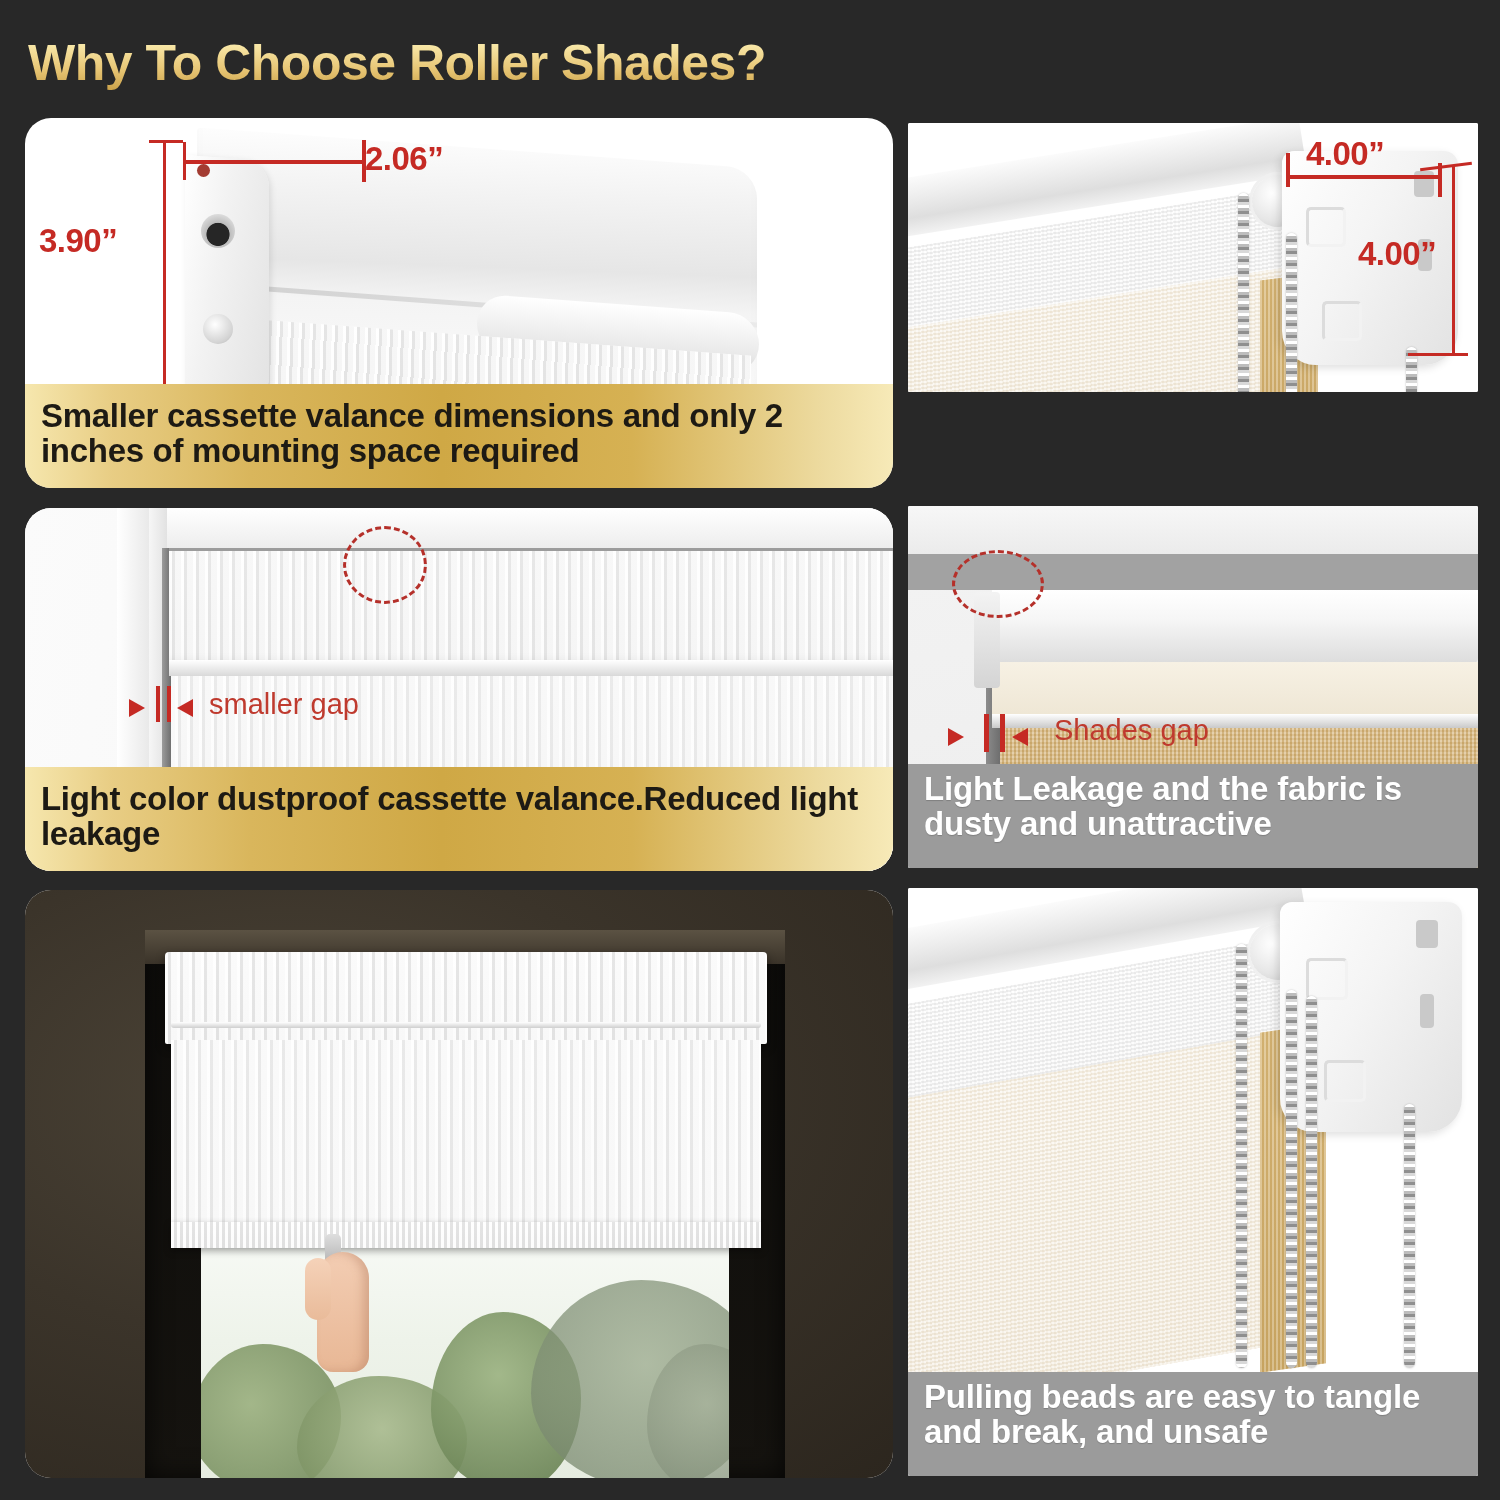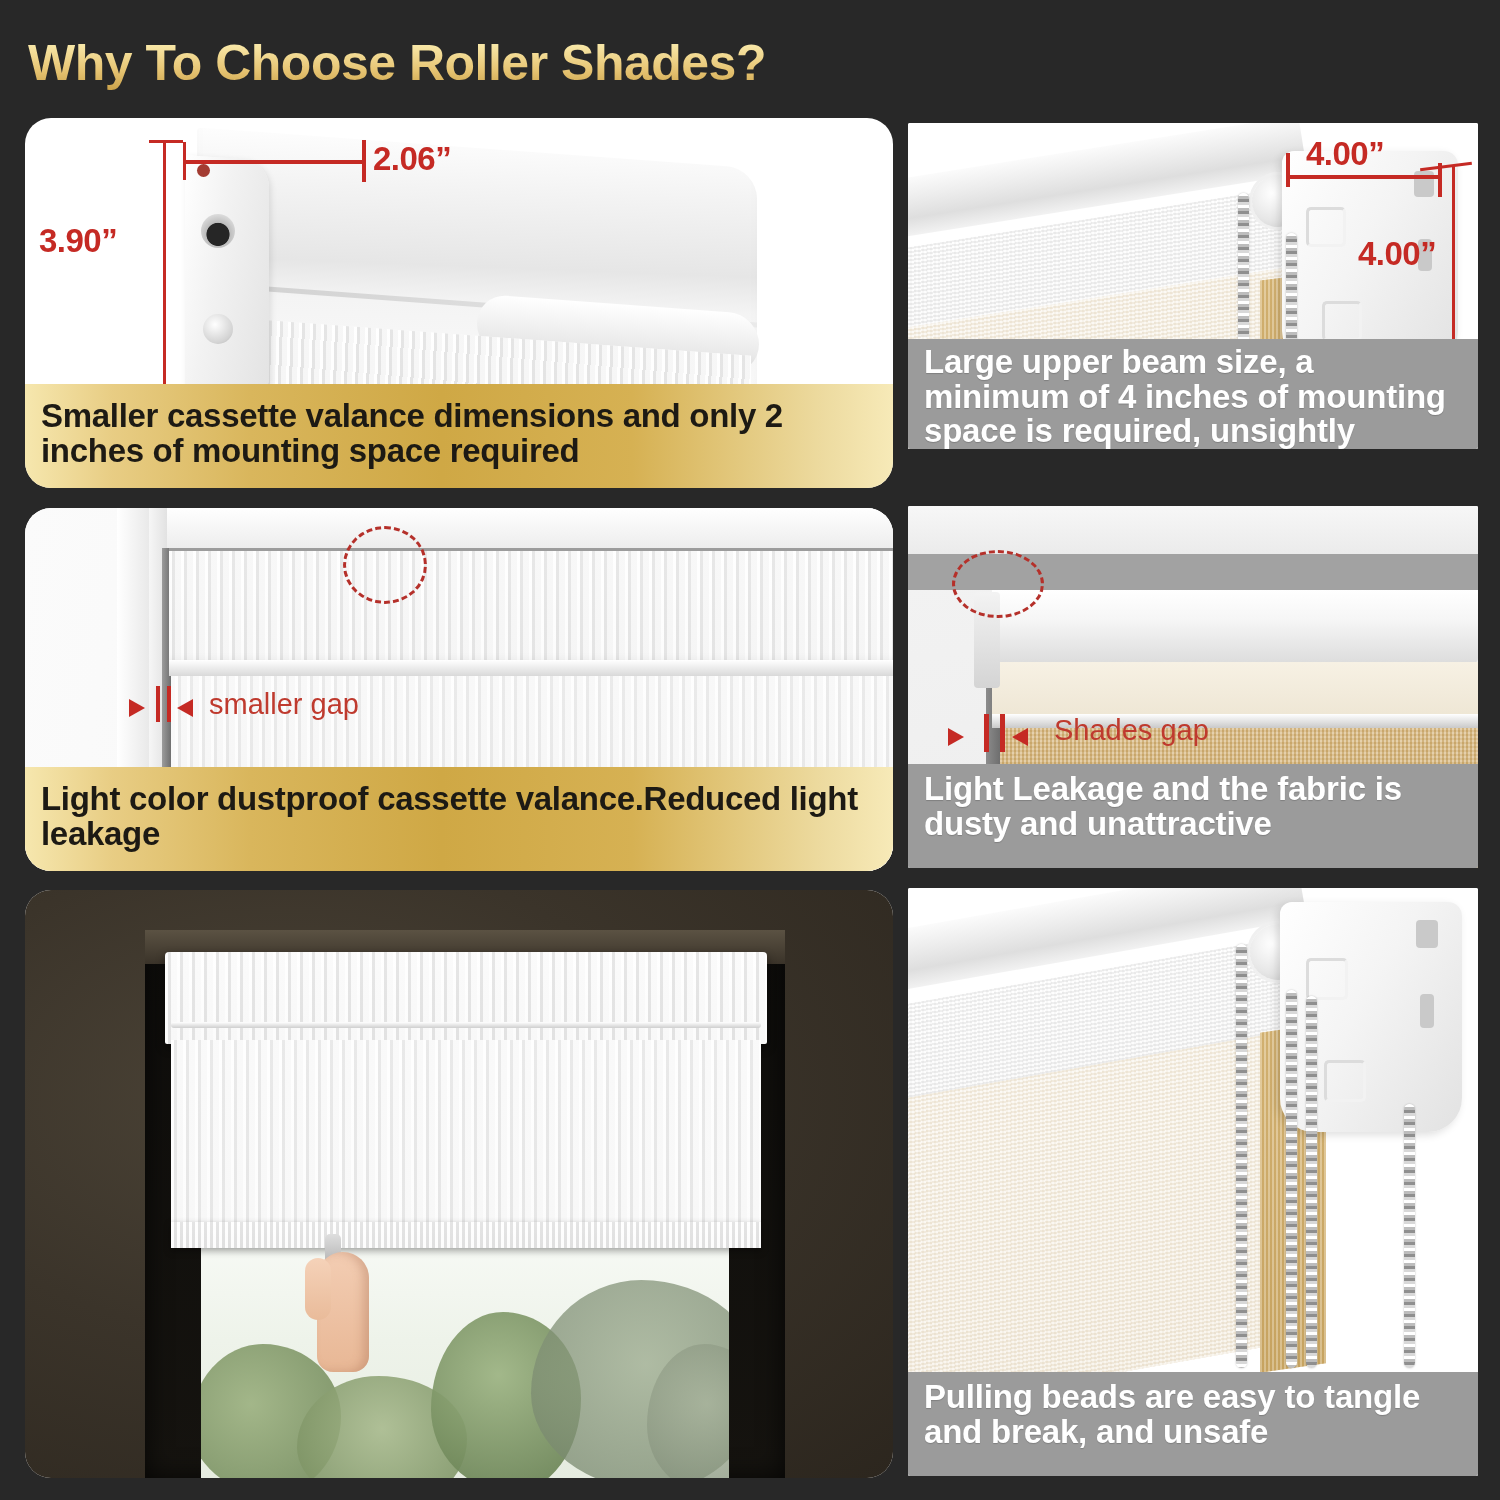--- a/index.html
+++ b/index.html
@@ -31,21 +31,21 @@
   
   .panel{
     position:absolute;
     overflow:hidden;
     background:#fff;
   }
   .panel.left{ border-radius:26px; }
   .panel.right{ border-radius:2px; }
 
   .p1{ left:25px;  top:118px;  width:868px; height:370px; }
-  .p2{ left:908px; top:123px;  width:570px; height:326px; }
+  .p2{ left:908px; top:123px;  width:570px; height:269px; }
   .p3{ left:25px;  top:508px;  width:868px; height:363px; }
   .p4{ left:908px; top:506px;  width:570px; height:362px; }
   .p5{ left:25px;  top:890px;  width:868px; height:588px; }
   .p6{ left:908px; top:888px;  width:570px; height:588px; }
 
   .stage{position:absolute;inset:0;}
 
   
   .cap{
     position:absolute;
@@ -347,21 +347,21 @@
     <div class="p1-roll"></div>
     <div class="p1-fabric"></div>
     <div class="p1-bracket"></div>
     <div class="p1-slot"></div>
     <div class="p1-screw"></div>
     <div class="p1-screw2"></div>
 
     <div class="dim-line" style="left:158px;top:24px;width:3px;height:38px;"></div>
     <div class="dim-line" style="left:158px;top:42px;width:182px;height:4px;"></div>
     <div class="dim-line" style="left:337px;top:22px;width:4px;height:42px;"></div>
-    <div class="dim-label" style="left:348px;top:22px;">2.06”</div>
+    <div class="dim-label" style="left:340px;top:22px;">2.06”</div>
 
     <div class="dim-line" style="left:138px;top:22px;width:3px;height:290px;"></div>
     <div class="dim-line" style="left:124px;top:22px;width:34px;height:3px;"></div>
     <div class="dim-line" style="left:124px;top:309px;width:34px;height:3px;"></div>
     <div class="dim-label" style="left:14px;top:104px;">3.90”</div>
   </div>
   <div class="cap gold">Smaller cassette valance dimensions and only 2 inches of mounting space required</div>
 </div>
 
 <div class="panel right p2">
@@ -386,21 +386,20 @@
     <div class="dim-line" style="left:378px;top:30px;width:4px;height:34px;"></div>
     <div class="dim-line" style="left:378px;top:52px;width:156px;height:4px;"></div>
     <div class="dim-line" style="left:530px;top:40px;width:4px;height:34px;"></div>
     <div class="dim-label" style="left:398px;top:12px;">4.00”</div>
 
     <div class="dim-line" style="left:544px;top:42px;width:3px;height:190px;"></div>
     <div class="dim-line" style="left:512px;top:42px;width:52px;height:3px;transform:rotate(-7deg);"></div>
     <div class="dim-line" style="left:500px;top:230px;width:60px;height:3px;"></div>
     <div class="dim-label" style="left:450px;top:112px;">4.00”</div>
   </div>
-  <div class="cap gray tall">Large upper beam size, a minimum of 4 inches of mounting space is required, unsightly</div>
 </div>
 
 <div class="panel left p3">
   <div class="stage">
     <div class="p3-wall"></div>
     <div class="p3-frame-out"></div>
     <div class="p3-frame-in"></div>
     <div class="p3-frame-side"></div>
     <div class="p3-gapline"></div>
     <div class="p3-valance"></div>

